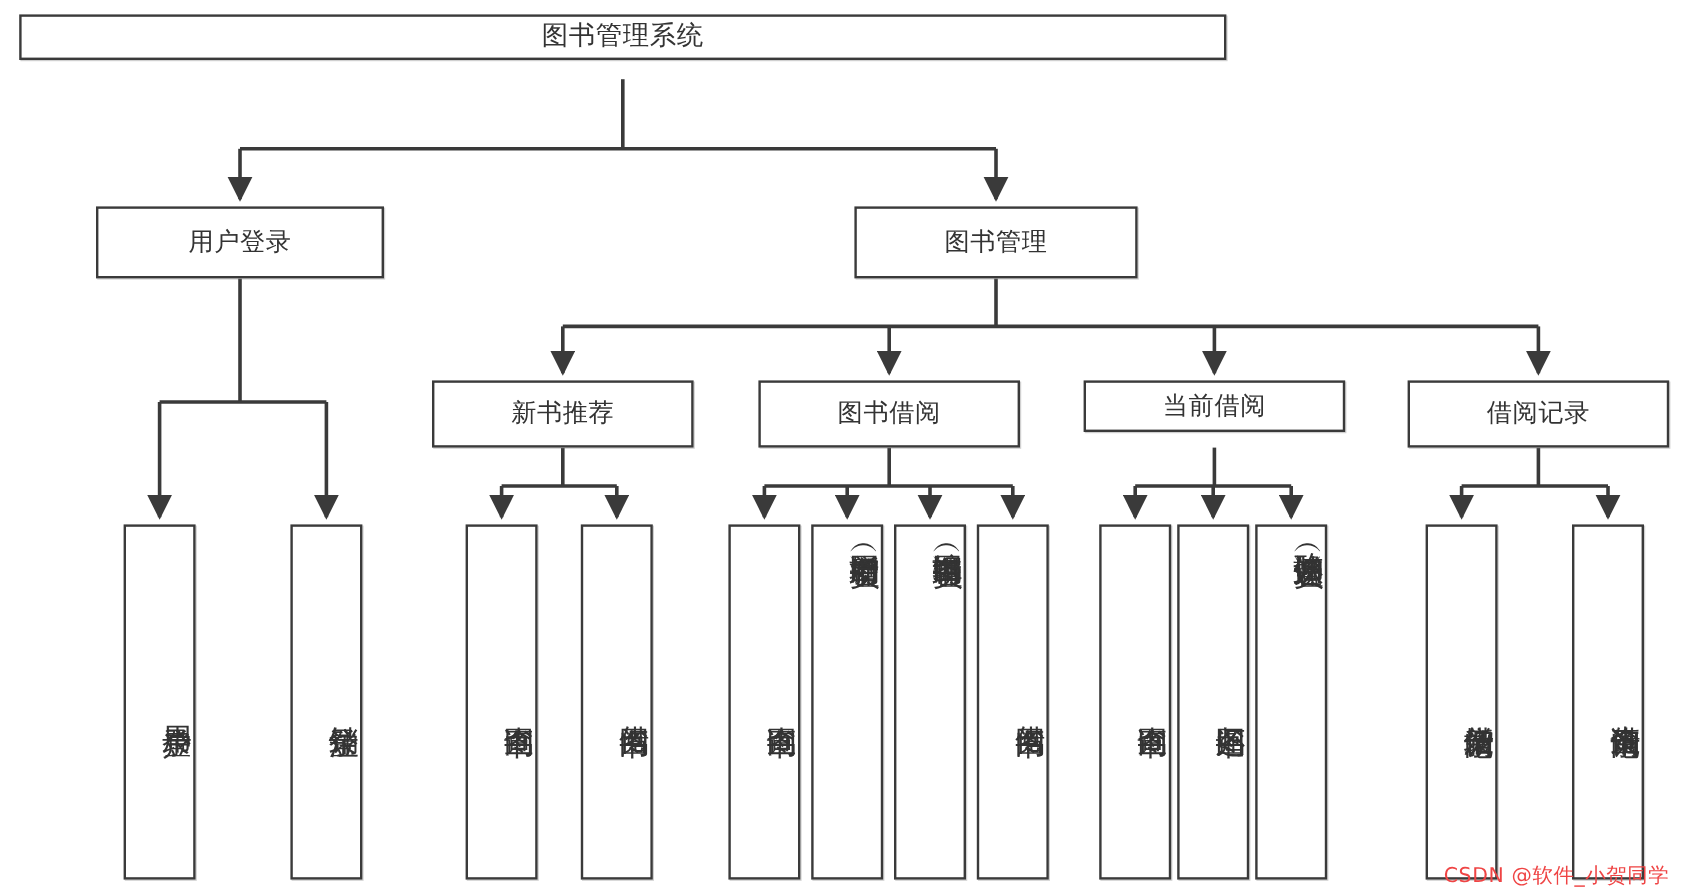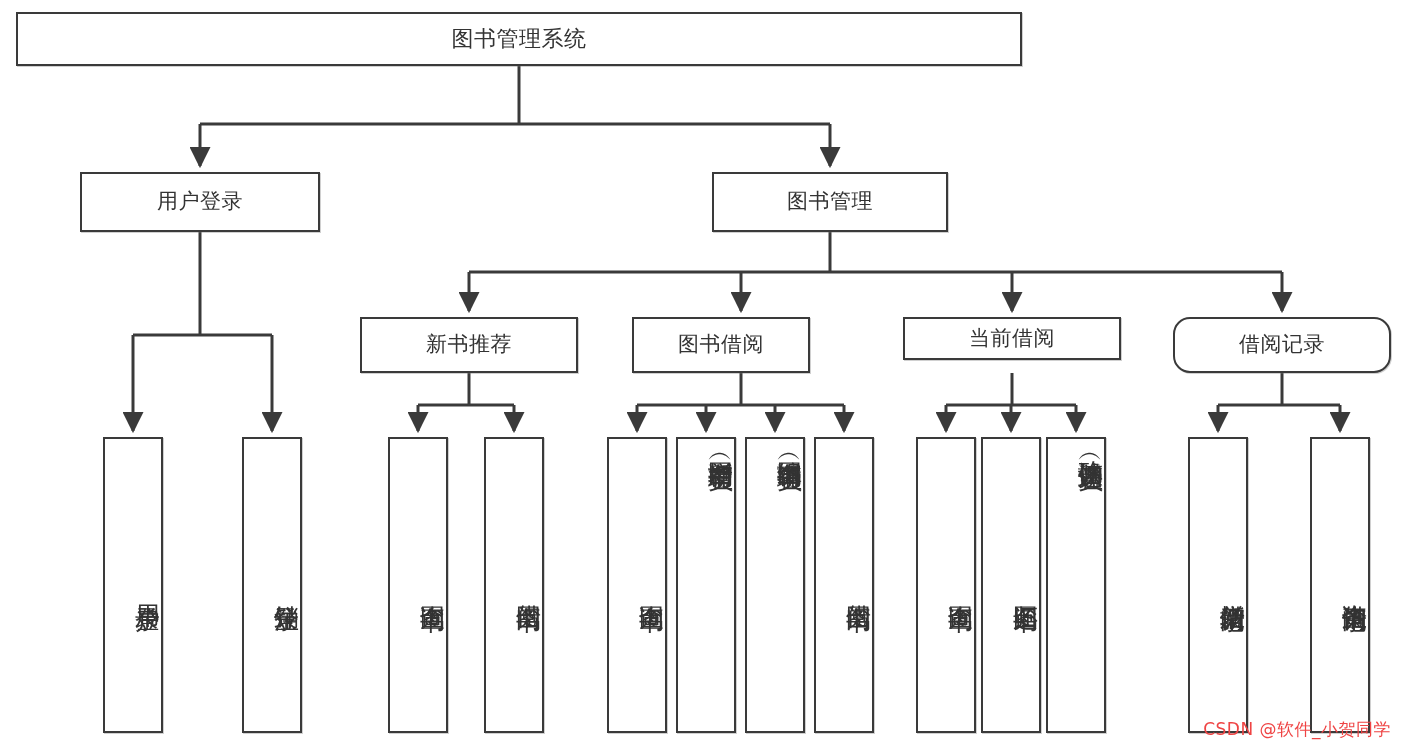--- a/index.html
+++ b/index.html
@@ -123,41 +123,41 @@
       <path d="M 1011 405 L 1011 431" marker-end="url(#arrow)"></path>
       <path d="M 1076 405 L 1076 431" marker-end="url(#arrow)"></path>
 
       <path d="M 1282 373 L 1282 405"></path>
       <path d="M 1218 405 L 1340 405"></path>
       <path d="M 1218 405 L 1218 431" marker-end="url(#arrow)"></path>
       <path d="M 1340 405 L 1340 431" marker-end="url(#arrow)"></path>
     </g>
   </svg>
 
-  <div class="node node-h node-title" style="left:16px; top:12px; width:1006px; height:54px;">
+  <div class="node node-h node-title" style="left:16px; top:12px; width:1006px; height:38px;">
     <span>图书管理系统</span>
   </div>
 
   <div class="node node-h" style="left:80px; top:172px; width:240px; height:60px;">
     <span>用户登录</span>
   </div>
   <div class="node node-h" style="left:360px; top:317px; width:218px; height:56px;">
     <span>新书推荐</span>
   </div>
 
   <div class="node node-h" style="left:712px; top:172px; width:236px; height:60px;">
     <span>图书管理</span>
   </div>
-  <div class="node node-h" style="left:632px; top:317px; width:178px; height:56px;">
+  <div class="node node-h" style="left:632px; top:317px; width:218px; height:56px;">
     <span>图书借阅</span>
   </div>
   <div class="node node-h" style="left:903px; top:317px; width:218px; height:43px;">
     <span>当前借阅</span>
   </div>
-  <div class="node node-h" style="left:1173px; top:317px; width:218px; height:56px;border-radius:17px;">
+  <div class="node node-h" style="left:1173px; top:317px; width:218px; height:56px;">
     <span>借阅记录</span>
   </div>
 
   <div class="node node-v" style="left:103px; top:437px; width:60px; height:296px;">
     <span class="vtext">用户登录</span>
   </div>
   <div class="node node-v" style="left:242px; top:437px; width:60px; height:296px;">
     <span class="vtext">注销登录</span>
   </div>
 

